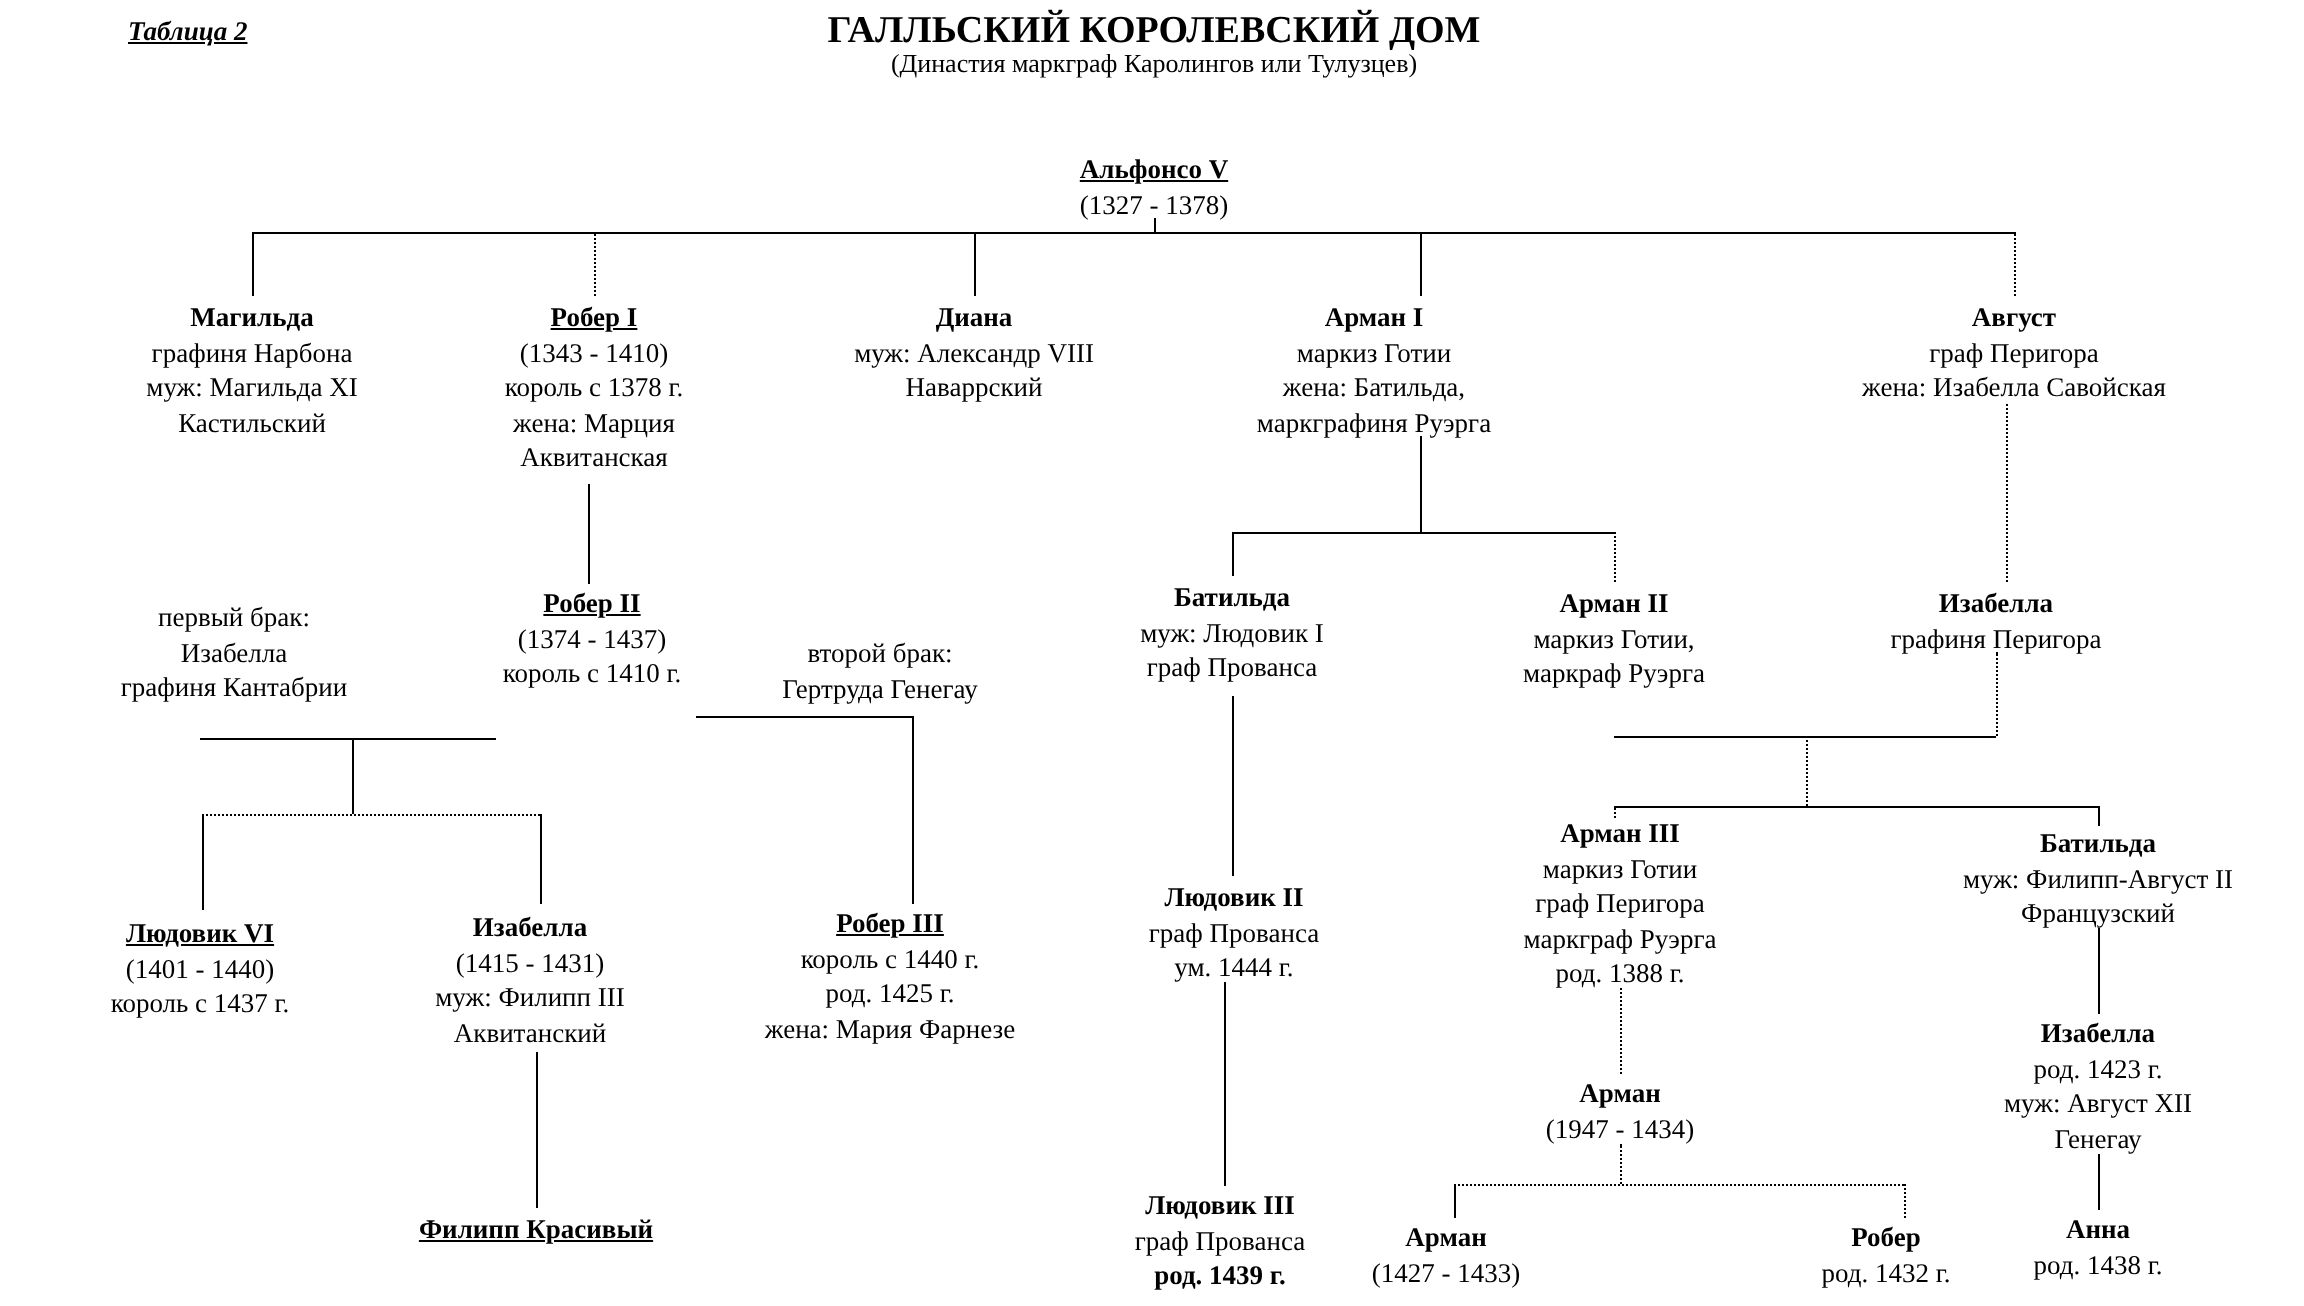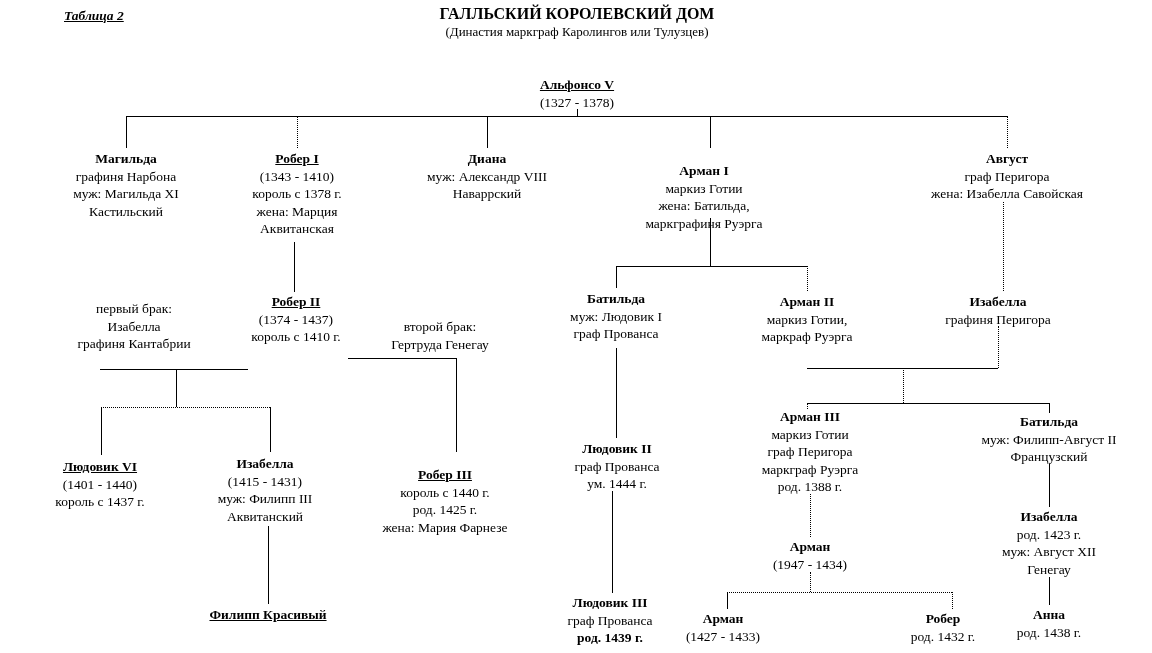--- a/index.html
+++ b/index.html
@@ -8,21 +8,21 @@
     font-family:"Liberation Serif","DejaVu Serif",serif;color:#000;
     position:relative;
   }
   #canvas{position:absolute;left:0;top:0;width:1152px;height:638px;}
   .table-label{
     position:absolute;left:64px;top:8px;
     font-size:13.5px;font-weight:bold;font-style:italic;text-decoration:underline;
   }
   .title{
     position:absolute;left:577px;top:5px;transform:translateX(-50%);
-    font-size:16px;font-weight:bold;white-space:nowrap;
+    font-size:19px;font-weight:bold;white-space:nowrap;
   }
   .subtitle{
     position:absolute;left:577px;top:24px;transform:translateX(-50%);
     font-size:13px;white-space:nowrap;
   }
   .node{
     position:absolute;transform:translateX(-50%);
     text-align:center;
   }
   .node-line{
@@ -95,32 +95,32 @@
         <div class="node-line">(1343 - 1410)</div>
         <div class="node-line">король с 1378 г.</div>
         <div class="node-line">жена: Марция</div>
         <div class="node-line">Аквитанская</div>
       </div>
       <div class="node" style="left: 487px; top: 150px;">
         <div class="node-line b">Диана</div>
         <div class="node-line">муж: Александр VIII</div>
         <div class="node-line">Наваррский</div>
       </div>
-      <div class="node" style="left: 704px; top: 150px; margin-top: 12px;">
+      <div class="node" style="left: 687px; top: 150px;">
         <div class="node-line b">Арман I</div>
         <div class="node-line">маркиз Готии</div>
         <div class="node-line">жена: Батильда,</div>
         <div class="node-line">маркграфиня Руэрга</div>
       </div>
       <div class="node" style="left: 1007px; top: 150px;">
         <div class="node-line b">Август</div>
         <div class="node-line">граф Перигора</div>
         <div class="node-line">жена: Изабелла Савойская</div>
       </div>
-      <div class="node" style="left: 134px; top: 300px;">
+      <div class="node" style="left: 117px; top: 300px;">
         <div class="node-line">первый брак:</div>
         <div class="node-line">Изабелла</div>
         <div class="node-line">графиня Кантабрии</div>
       </div>
       <div class="node" style="left: 296px; top: 293px;">
         <div class="node-line b u">Робер II</div>
         <div class="node-line">(1374 - 1437)</div>
         <div class="node-line">король с 1410 г.</div>
       </div>
       <div class="node" style="left: 440px; top: 318px;">
@@ -145,21 +145,21 @@
         <div class="node-line b u">Людовик VI</div>
         <div class="node-line">(1401 - 1440)</div>
         <div class="node-line">король с 1437 г.</div>
       </div>
       <div class="node" style="left: 265px; top: 455px;">
         <div class="node-line b">Изабелла</div>
         <div class="node-line">(1415 - 1431)</div>
         <div class="node-line">муж: Филипп III</div>
         <div class="node-line">Аквитанский</div>
       </div>
-      <div class="node" style="left: 445px; top: 466px;">
+      <div class="node" style="left: 445px; top: 453px;">
         <div class="node-line b u">Робер III</div>
         <div class="node-line">король с 1440 г.</div>
         <div class="node-line">род. 1425 г.</div>
         <div class="node-line">жена: Мария Фарнезе</div>
       </div>
       <div class="node" style="left: 617px; top: 440px;">
         <div class="node-line b">Людовик II</div>
         <div class="node-line">граф Прованса</div>
         <div class="node-line">ум. 1444 г.</div>
       </div>

